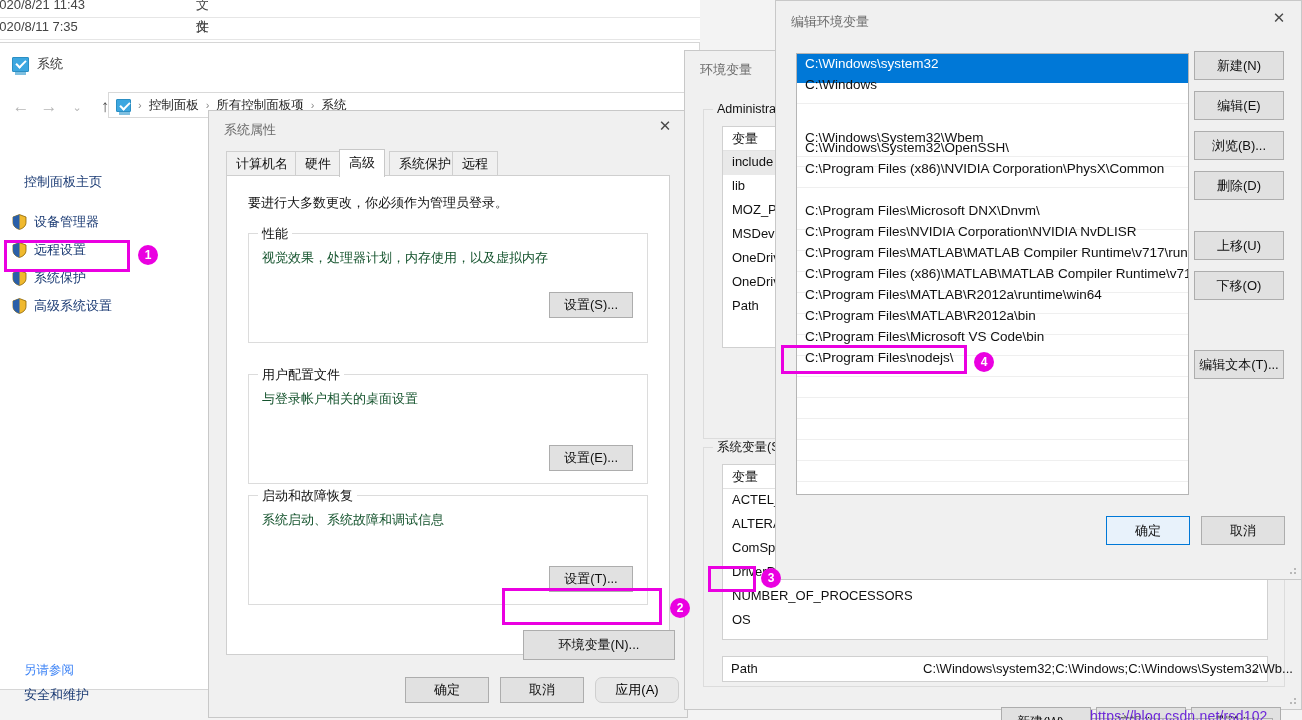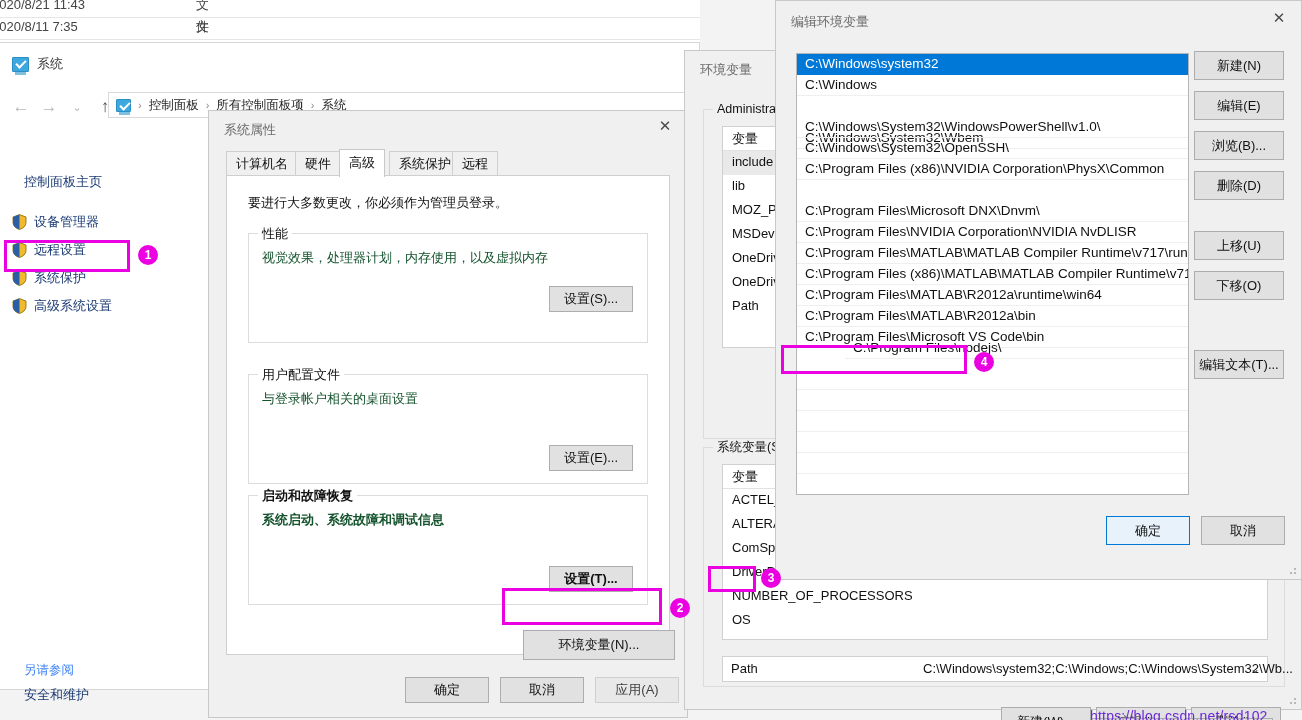--- a/index.html
+++ b/index.html
@@ -96,21 +96,21 @@
   .group {
     position:absolute; left:21px; right:21px; border:1px solid #dcdcdc;
   }
   .group-label { position:absolute; left:9px; top:-9px; background:#ffffff; padding:0 4px; font-size:13px; color:#111; }
   .group-text { position:absolute; left:13px; top:15px; font-size:13px; color:#14532d; }
   .btn {
     background:#e1e1e1; border:1px solid #adadad; font-size:13px; color:#111;
     display:flex; align-items:center; justify-content:center;
     font-family:"Liberation Sans", "DejaVu Sans", sans-serif;
   }
-  .btn.disabled { color:#404040; background:#e8e8e8; border-color:#cfcfcf; }
+  .btn.disabled { color:#000000; background:#e8e8e8; border-color:#cfcfcf;border-radius:7px; }
   .btn.default { background:#e8f2fb; border:1px solid #0078d7; }
   .gbtn { position:absolute; right:14px; width:84px; height:26px; }
   .dlg-footer-btn { position:absolute; width:84px; height:26px; }
 
   
   #envvars { left:684px; top:50px; width:618px; height:660px; background:#f0f0f0; border:1px solid #c8c8c8; }
   #envvars .ev-body { position:absolute; left:0; top:38px; right:0; bottom:0; }
   .ev-group { position:absolute; border:1px solid #dcdcdc; }
   .ev-group-label { position:absolute; left:9px; top:-9px; background:#f0f0f0; padding:0 4px; font-size:12.5px; color:#111; }
   .ev-list {
@@ -130,21 +130,21 @@
   .ev-pathrow .caret { position:absolute; right:7px; top:5px; color:#444; font-size:12px; }
 
   
   #editenv { left:775px; top:0; width:527px; height:580px; background:#f0f0f0; border:1px solid #c8c8c8; }
   #editenv .ee-body { position:absolute; left:0; top:40px; right:0; bottom:0; }
   .ee-list {
     position:absolute; left:20px; top:12px; width:393px; height:442px;
     background:#ffffff; border:1px solid #b5b5b5; overflow:hidden;
   }
   .ee-row {
-    position:absolute; left:0; right:0; height:21px; font-size:13.5px; color:#111;
+    position:absolute; left:0; right:0; height:29px; font-size:13.5px; color:#111;
     border-bottom:1px solid #efefef; white-space:nowrap; overflow:hidden;
   }
   .ee-row span { position:absolute; left:8px; top:2px; }
   .ee-row.sel { background:#0078d7; color:#ffffff; border-bottom-color:#0078d7; }
   .ee-btn { position:absolute; right:17px; width:90px; height:29px; }
 
   .watermark {
     position:absolute; left:1090px; top:708px; font-size:14px; color:#6d28d9;
     font-family:"Liberation Sans", sans-serif; letter-spacing:0.2px; white-space:nowrap;
   }
@@ -259,30 +259,30 @@
         <div class="tab" style="left:163px;">系统保护</div>
         <div class="tab" style="left:226px;">远程</div>
       </div>
 
       <div class="tabpanel">
         <div class="tp-note">要进行大多数更改，你必须作为管理员登录。</div>
 
         <div class="group" style="top:57px; height:110px;">
           <div class="group-label">性能</div>
           <div class="group-text">视觉效果，处理器计划，内存使用，以及虚拟内存</div>
-          <div class="btn gbtn" style="bottom:30px;text-align:center;">设置(S)...</div>
+          <div class="btn gbtn" style="bottom:24px;text-align:center;">设置(S)...</div>
         </div>
 
         <div class="group" style="top:198px; height:110px;">
           <div class="group-label">用户配置文件</div>
           <div class="group-text">与登录帐户相关的桌面设置</div>
           <div class="btn gbtn" style="bottom:12px;">设置(E)...</div>
         </div>
 
-        <div class="group" style="top:319px; height:110px;font-weight:bold;">
+        <div class="group" style="top:319px; height:110px;">
           <div class="group-label">启动和故障恢复</div>
           <div class="group-text">系统启动、系统故障和调试信息</div>
           <div class="btn gbtn" style="bottom:12px;">设置(T)...</div>
         </div>
 
         <div class="btn" style="position:absolute; left:296px; top:454px; width:152px; height:30px;">环境变量(N)...</div>
       </div>
 
       <div class="btn dlg-footer-btn" style="left:196px; top:528px;">确定</div>
       <div class="btn dlg-footer-btn" style="left:291px; top:528px;">取消</div>
@@ -383,23 +383,20 @@
       <div class="ee-list">
         <div class="ee-row sel" style="top:0px;">
             <span>C:\Windows\system32</span>
           </div>
         <div class="ee-row" style="top:21px;">
             <span>C:\Windows</span>
           </div>
         <div class="ee-row" style="top:42px;margin-top:32px;">
             <span>C:\Windows\System32\Wbem</span>
           </div>
-        <div class="ee-row" style="top:63px;">
-            <span>C:\Windows\System32\WindowsPowerShell\v1.0\</span>
-          </div>
         <div class="ee-row" style="top:84px;">
             <span>C:\Windows\System32\OpenSSH\</span>
           </div>
         <div class="ee-row" style="top:105px;">
             <span>C:\Program Files (x86)\NVIDIA Corporation\PhysX\Common</span>
           </div>
         <div class="ee-row" style="top:147px;">
             <span>C:\Program Files\Microsoft DNX\Dnvm\</span>
           </div>
         <div class="ee-row" style="top:168px;">
@@ -413,21 +410,21 @@
           </div>
         <div class="ee-row" style="top:231px;">
             <span>C:\Program Files\MATLAB\R2012a\runtime\win64</span>
           </div>
         <div class="ee-row" style="top:252px;">
             <span>C:\Program Files\MATLAB\R2012a\bin</span>
           </div>
         <div class="ee-row" style="top:273px;">
             <span>C:\Program Files\Microsoft VS Code\bin</span>
           </div>
-        <div class="ee-row" style="top:284px;margin-left:48px;">
+        <div class="ee-row" style="top:294px;">
             <span>C:\Program Files\nodejs\</span>
           </div>
         <div class="ee-row" style="top:315px;"></div>
         <div class="ee-row" style="top:336px;"></div>
         <div class="ee-row" style="top:357px;"></div>
         <div class="ee-row" style="top:378px;"></div>
         <div class="ee-row" style="top:399px;"></div>
         <div class="ee-row" style="top:420px;"></div>
       </div>
 

